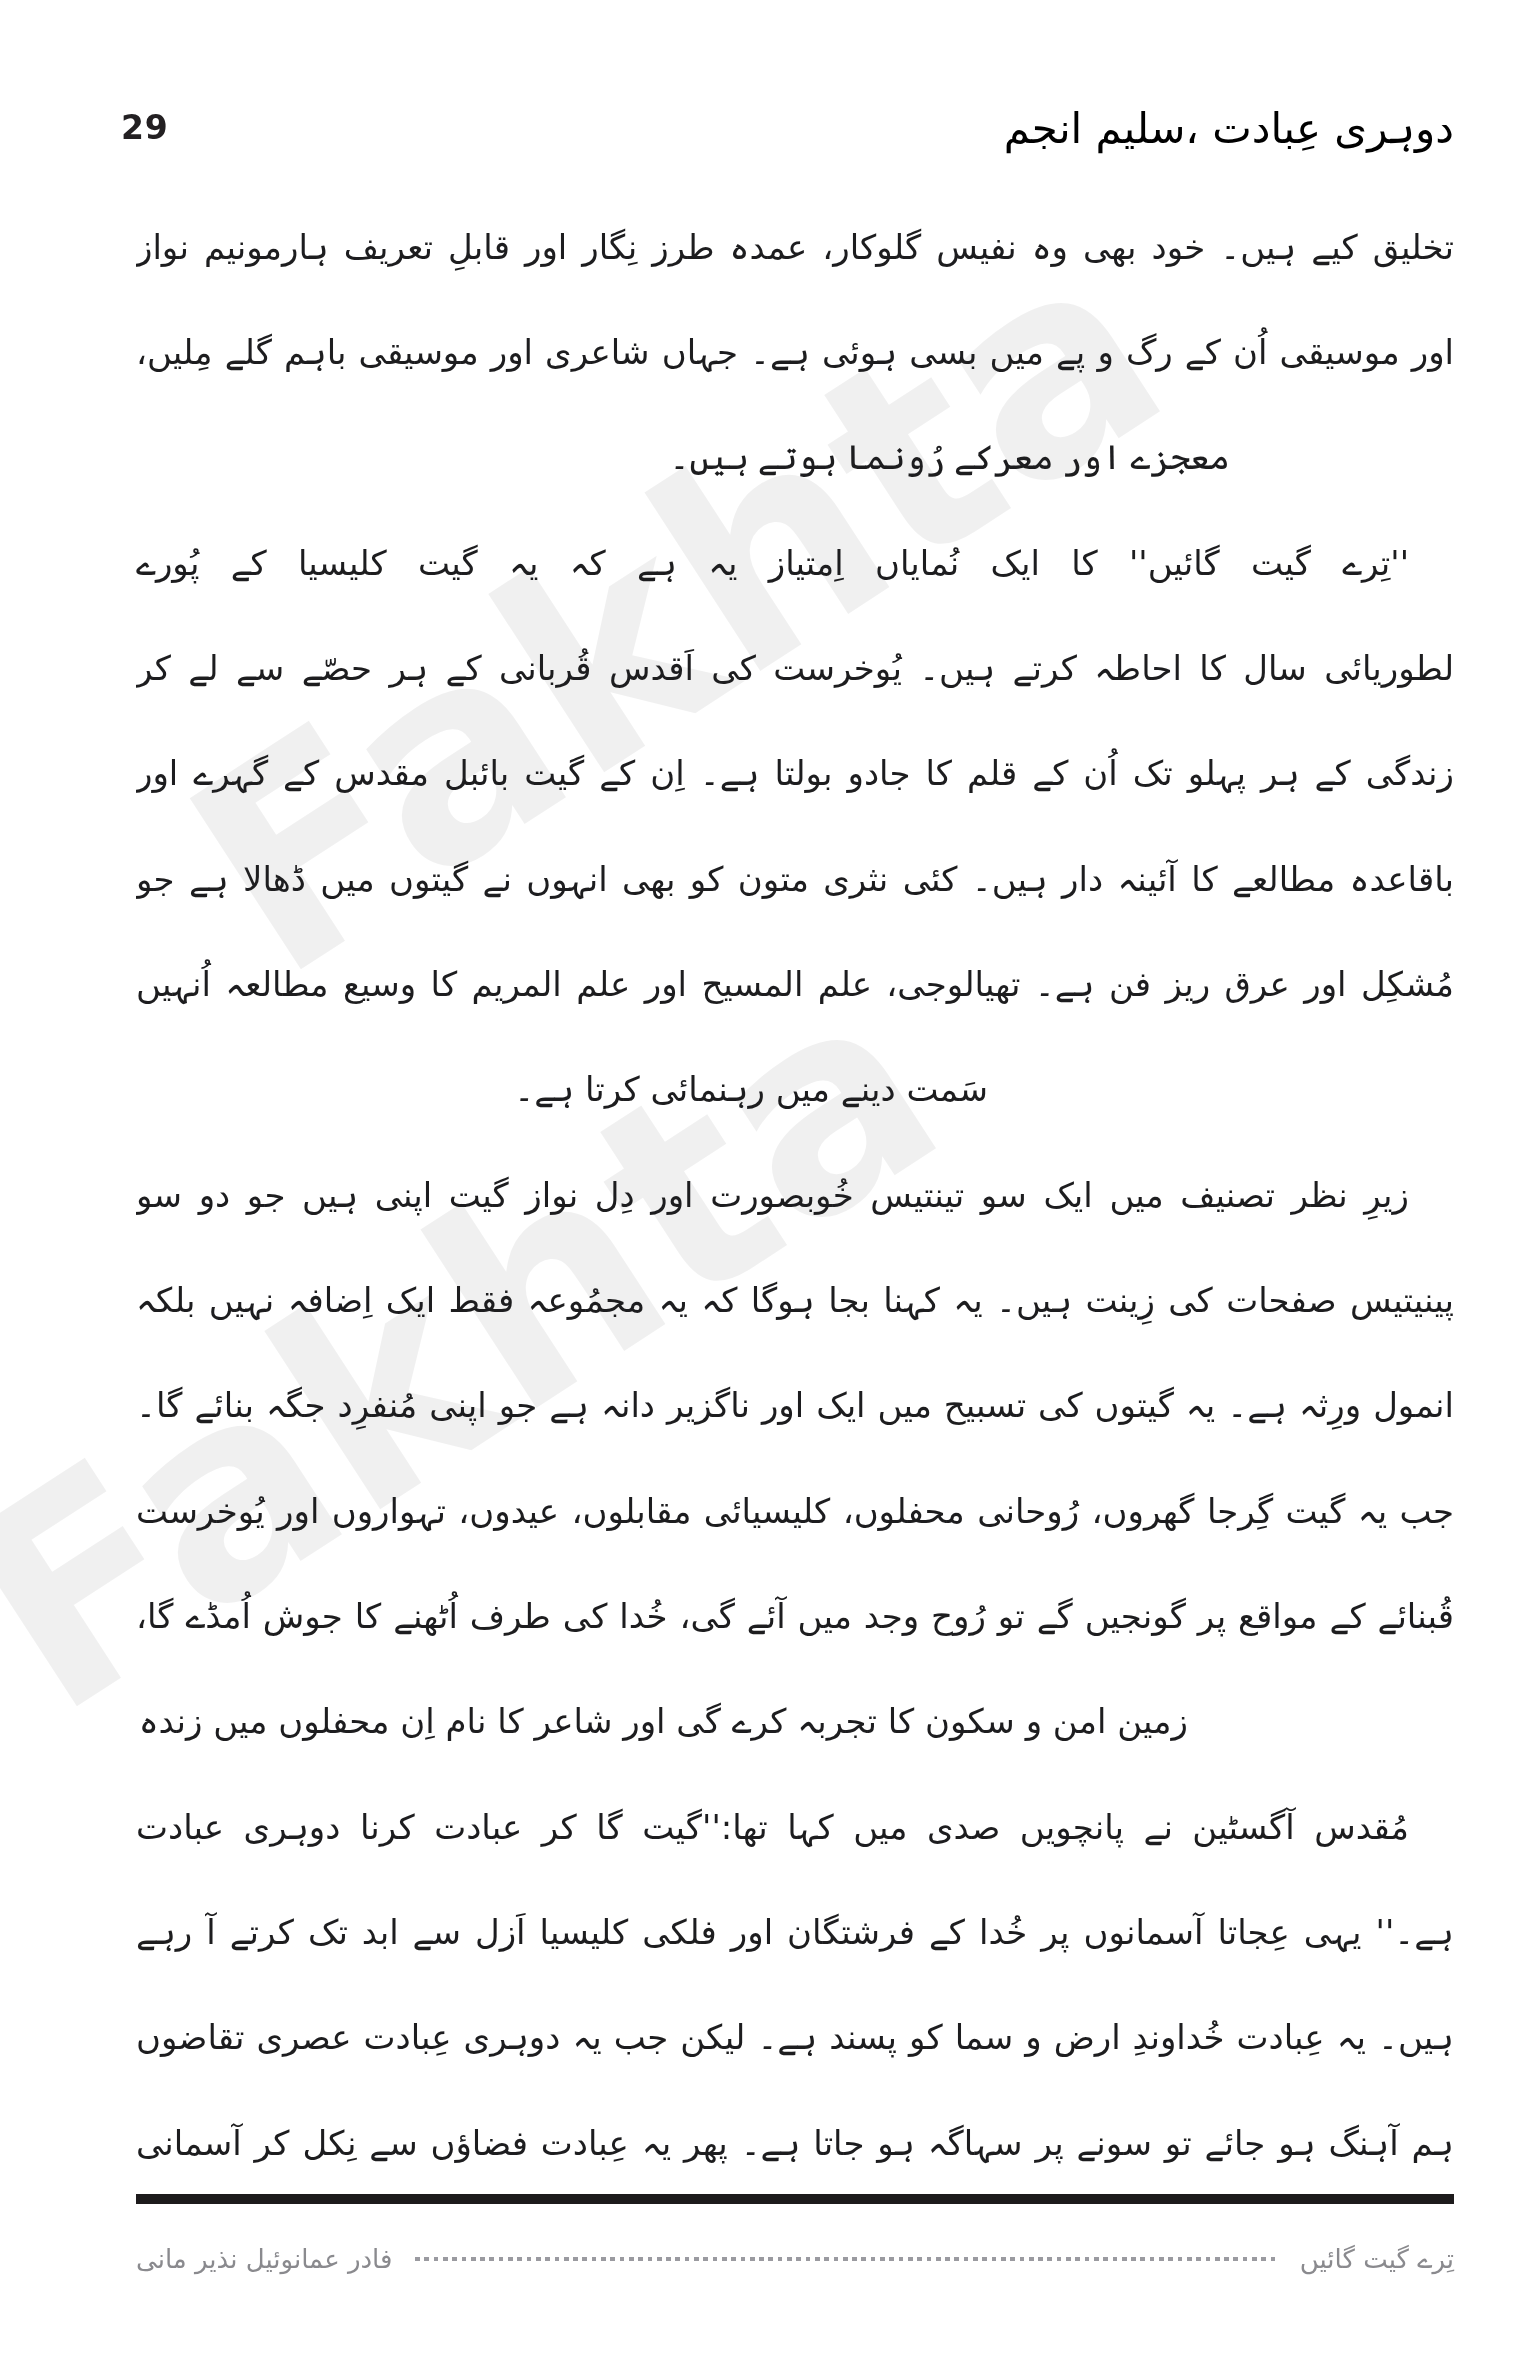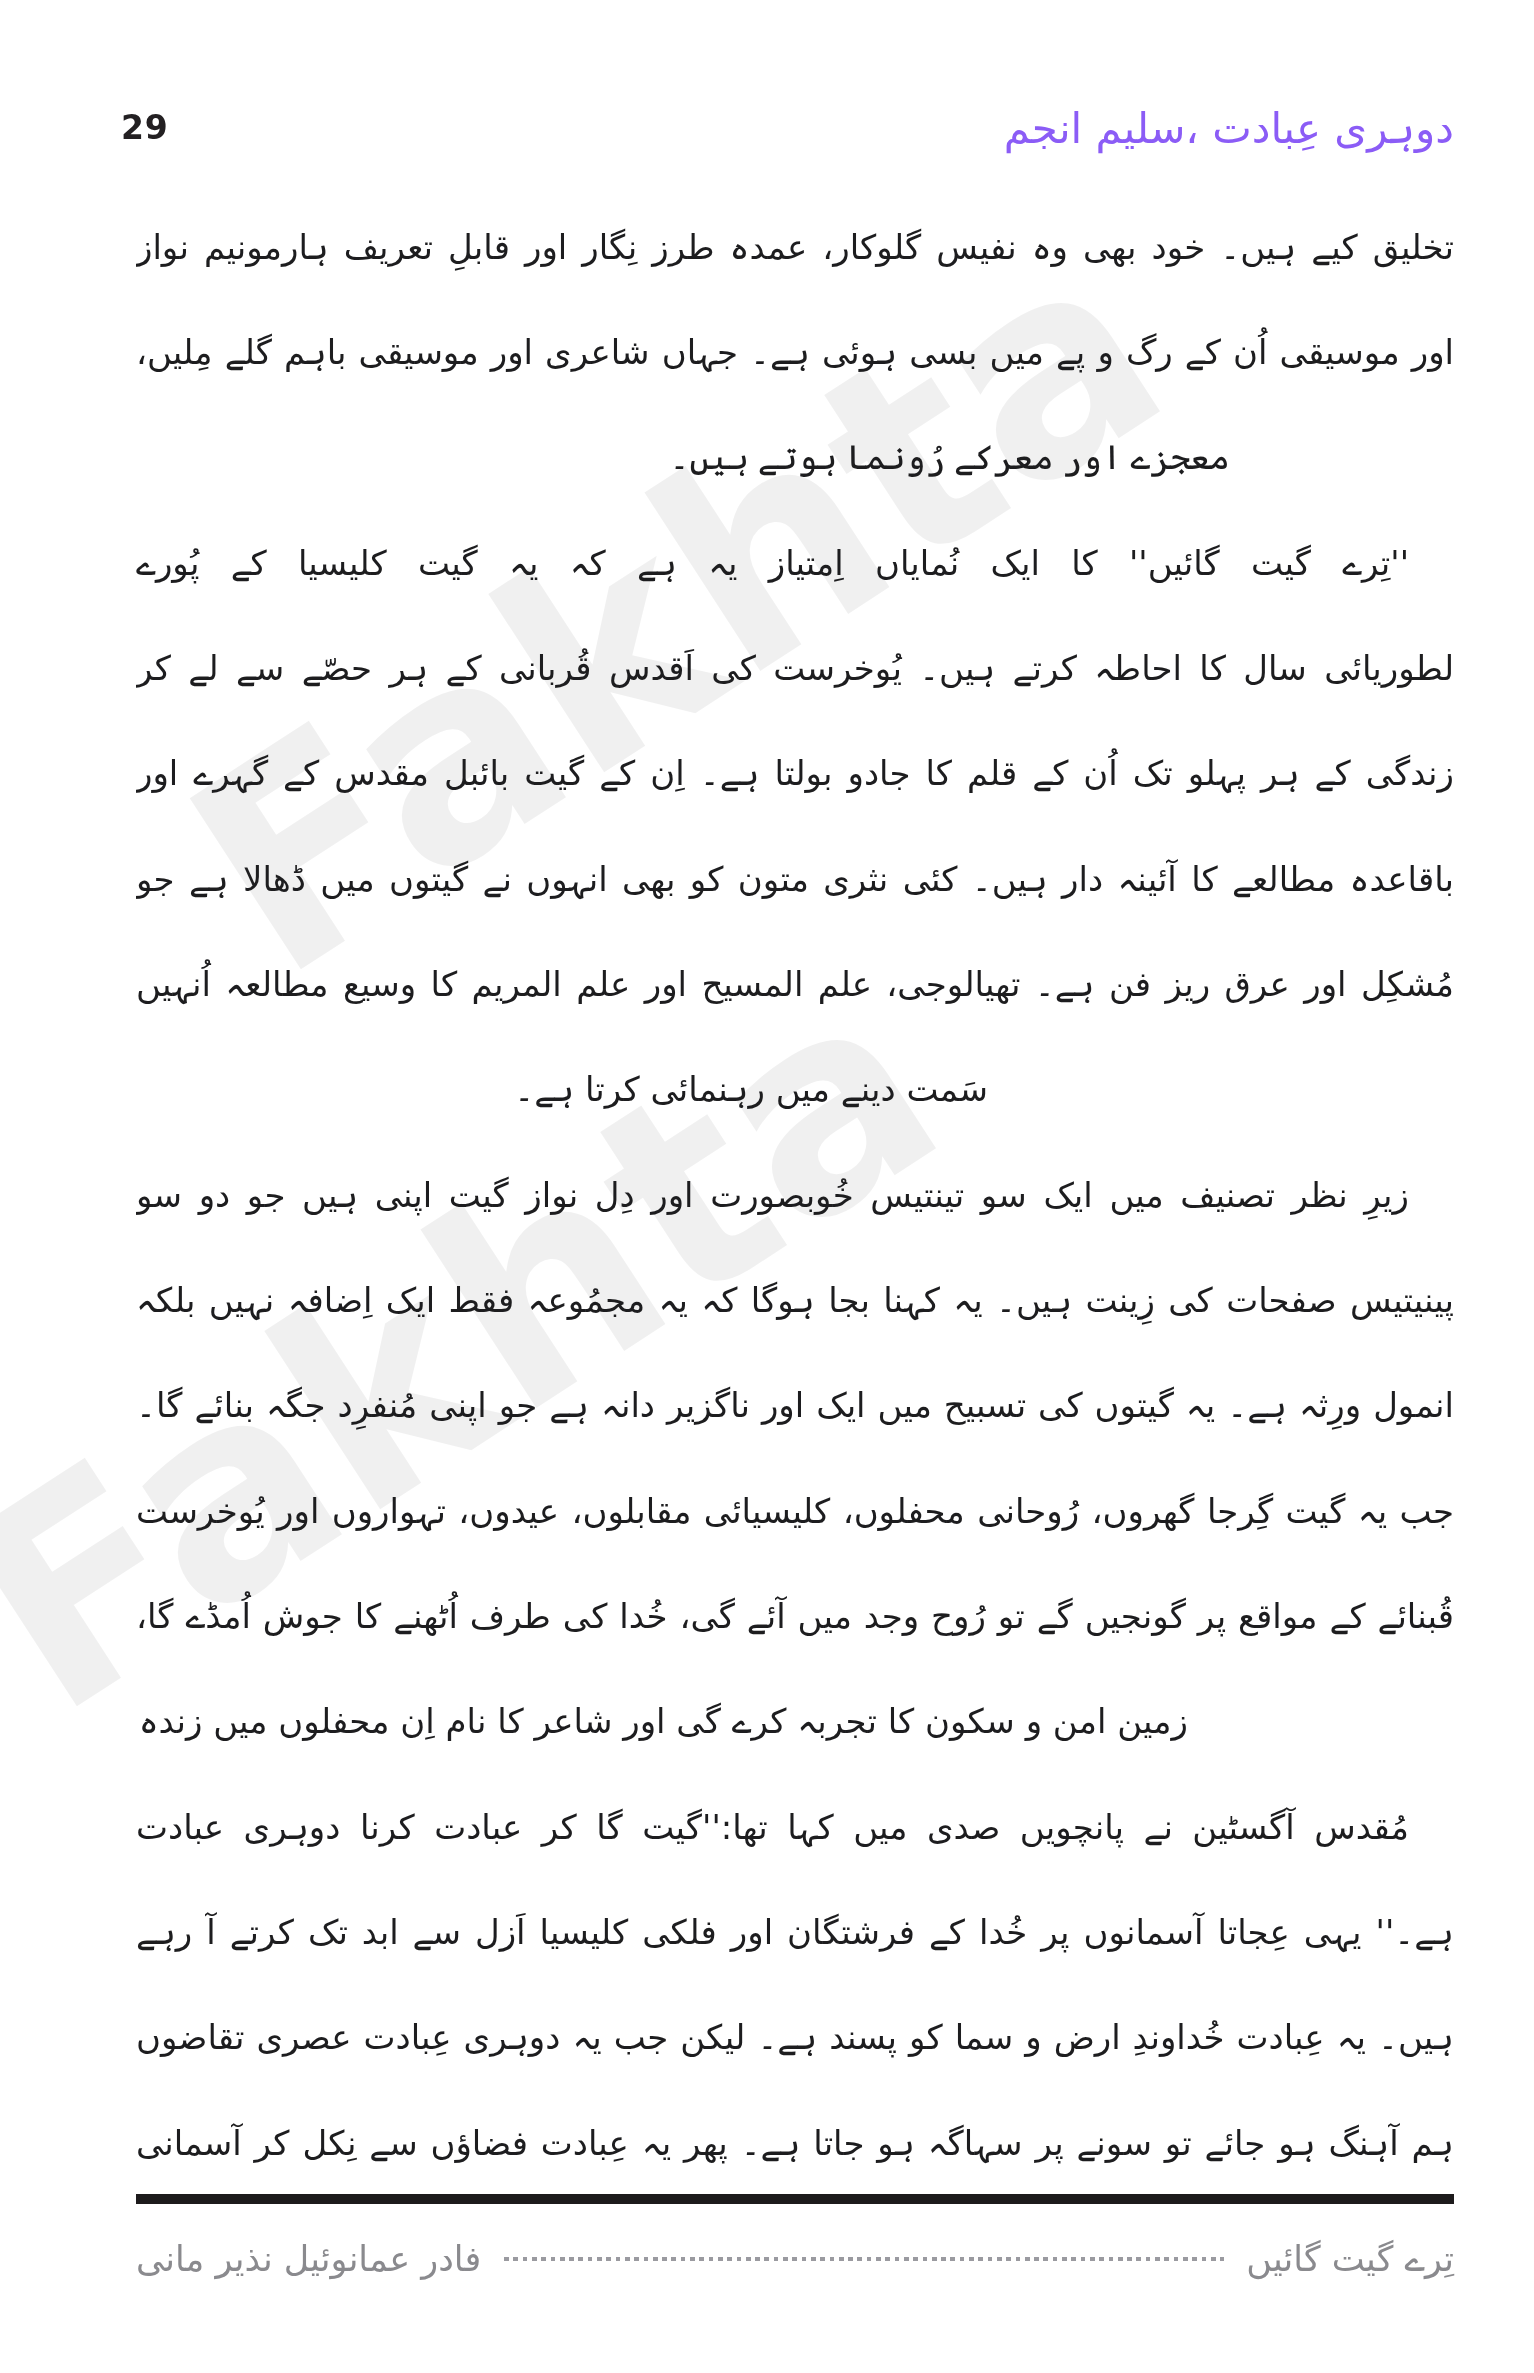--- a/index.html
+++ b/index.html
@@ -24,21 +24,21 @@
   #wm1{left:140px;top:447px;}
   #wm2{left:-84px;top:1184px;}
   
   .pageno{
     position:absolute;top:108px;left:121px;
     font-size:33px;font-weight:bold;color:#232022;
     letter-spacing:0.9px;
   }
   .header{
     position:absolute;top:104px;right:80px;
-    font-size:42px;color:#8b5cf6;
+    font-size:42px;color:#000000;
     direction:rtl;text-align:right;
   }
   
   .content{
     position:absolute;left:136px;top:0;width:1318px;height:2373px;
   }
   .line{
     position:absolute;left:0;right:0;
     height:69px;line-height:69px;
     font-size:34px;color:#1d1d1f;
@@ -52,21 +52,21 @@
   
   .footer-rule{
     position:absolute;left:136px;right:80px;top:2194px;height:10.3px;
     background:#1d1b1c;
   }
   .footer{
     position:absolute;left:136px;right:80px;top:2217px;height:84px;
     display:flex;direction:rtl;align-items:center;
   }
   .f-text{
-    font-size:35px;color:#8a8a8e;direction:rtl;white-space:nowrap;
+    font-size:26px;color:#8a8a8e;direction:rtl;white-space:nowrap;
   }
   .f-dots{
     flex:1;height:4.7px;margin:0 22.4px;
     background:repeating-linear-gradient(to right,#9a9aa0 0 4.7px,transparent 4.7px 9.3px);
   }
 </style>
 </head>
 <body>
 
 <div class="page">

